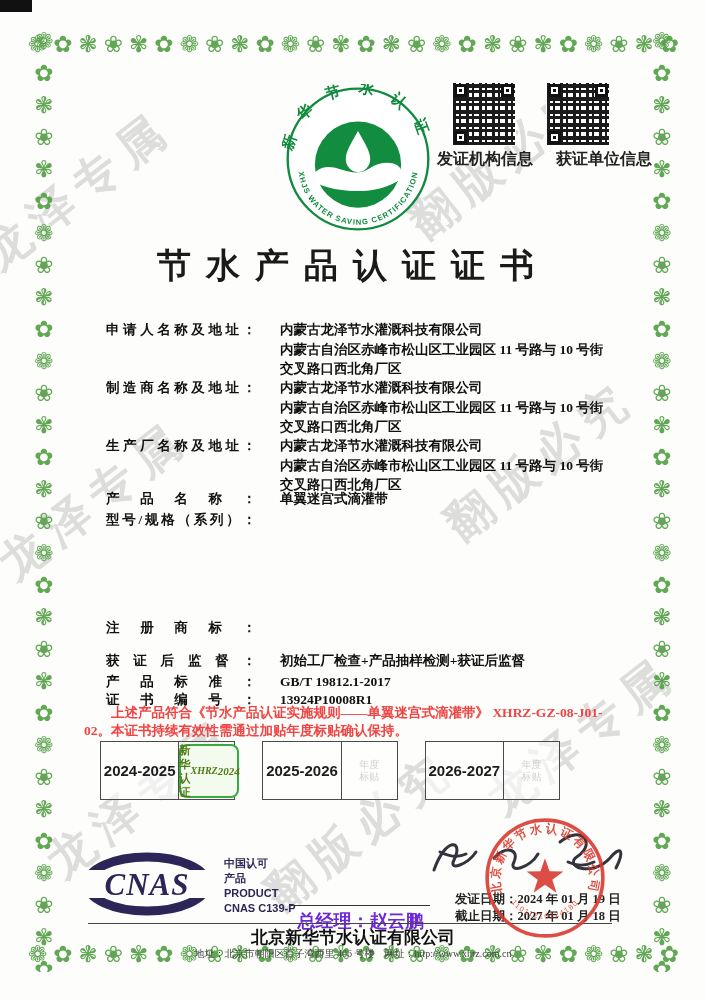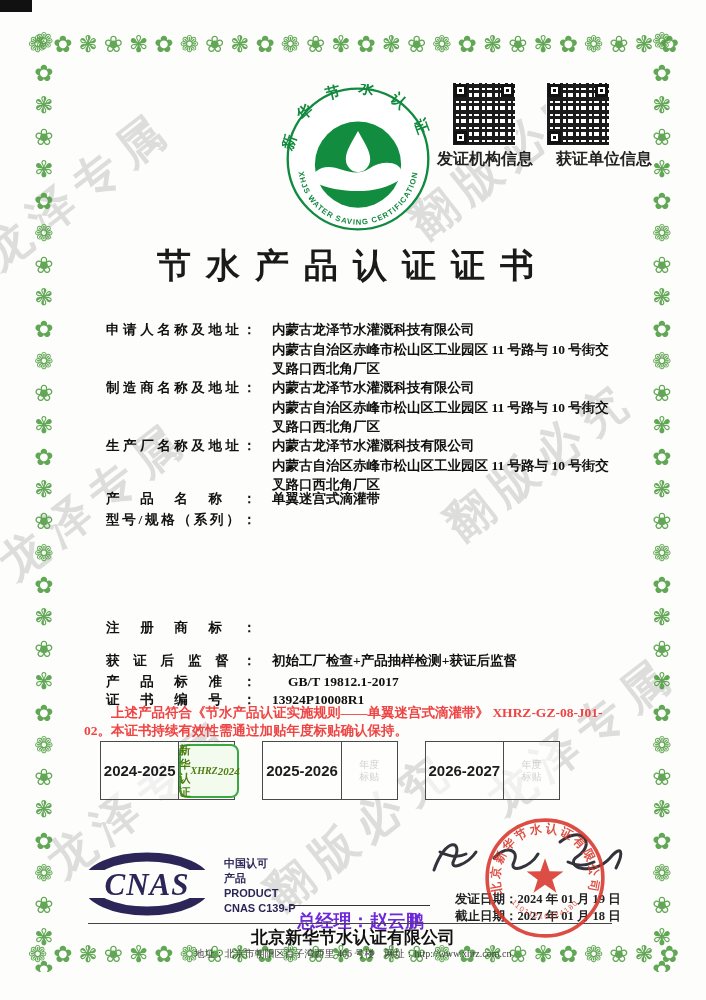--- a/index.html
+++ b/index.html
@@ -39,21 +39,21 @@
   .qrl1{left:433px;} .qrl2{left:552px;}
 
   .title{position:absolute;left:0;top:243px;width:706px;text-align:center;
          font-family:"Liberation Sans","DejaVu Sans",sans-serif;font-weight:bold;
          font-size:34px;letter-spacing:15px;color:#1a1a1a;}
 
   
   .frow{position:absolute;left:106px;width:508px;display:flex;font-size:13.5px;
         font-weight:600;line-height:19.5px;}
   .flabel{width:150px;flex:0 0 150px;text-align:justify;text-align-last:justify;color:#111;}
-  .fvalue{flex:1;margin-left:16px;color:#111;}
+  .fvalue{flex:1;margin-left:24px;color:#111;}
   .vline{display:block;}
   .specline{display:block;line-height:22px;}
 
   .compliance{position:absolute;left:84px;top:704px;width:540px;font-size:13.5px;
               font-weight:600;line-height:17.5px;text-indent:2em;color:#ef4444;}
 
   
   .yearrow{position:absolute;left:100px;top:741px;width:460px;display:flex;gap:27px;}
   .ybox{flex:1;height:57px;border:1.5px solid #4a4a4a;display:flex;background:rgba(255,255,255,.6);}
   .ycell-year{flex:0 0 58%;display:flex;align-items:center;justify-content:center;
@@ -164,21 +164,21 @@
     <span class="flabel">型号/规格（系列）：</span>
   </div>
   <div class="frow" style="top:618px;gap:36px;">
     <span class="flabel">注册商标：</span>
     <span class="fvalue"></span>
   </div>
   <div class="frow" style="top:651px;">
     <span class="flabel">获证后监督：</span>
     <span class="fvalue">初始工厂检查+产品抽样检测+获证后监督</span>
   </div>
-  <div class="frow" style="top:672px;gap:16px;">
+  <div class="frow" style="top:672px;">
     <span class="flabel">产品标准：</span>
     <span class="fvalue">GB/T 19812.1-2017</span>
   </div>
   <div class="frow" style="top:690px;">
     <span class="flabel">证书编号：</span>
     <span class="fvalue">13924P10008R1</span>
   </div>
 
   <div class="compliance">上述产品符合《节水产品认证实施规则——单翼迷宫式滴灌带》 XHRZ-GZ-08-J01-02。本证书持续有效性需通过加贴年度标贴确认保持。</div>
 

